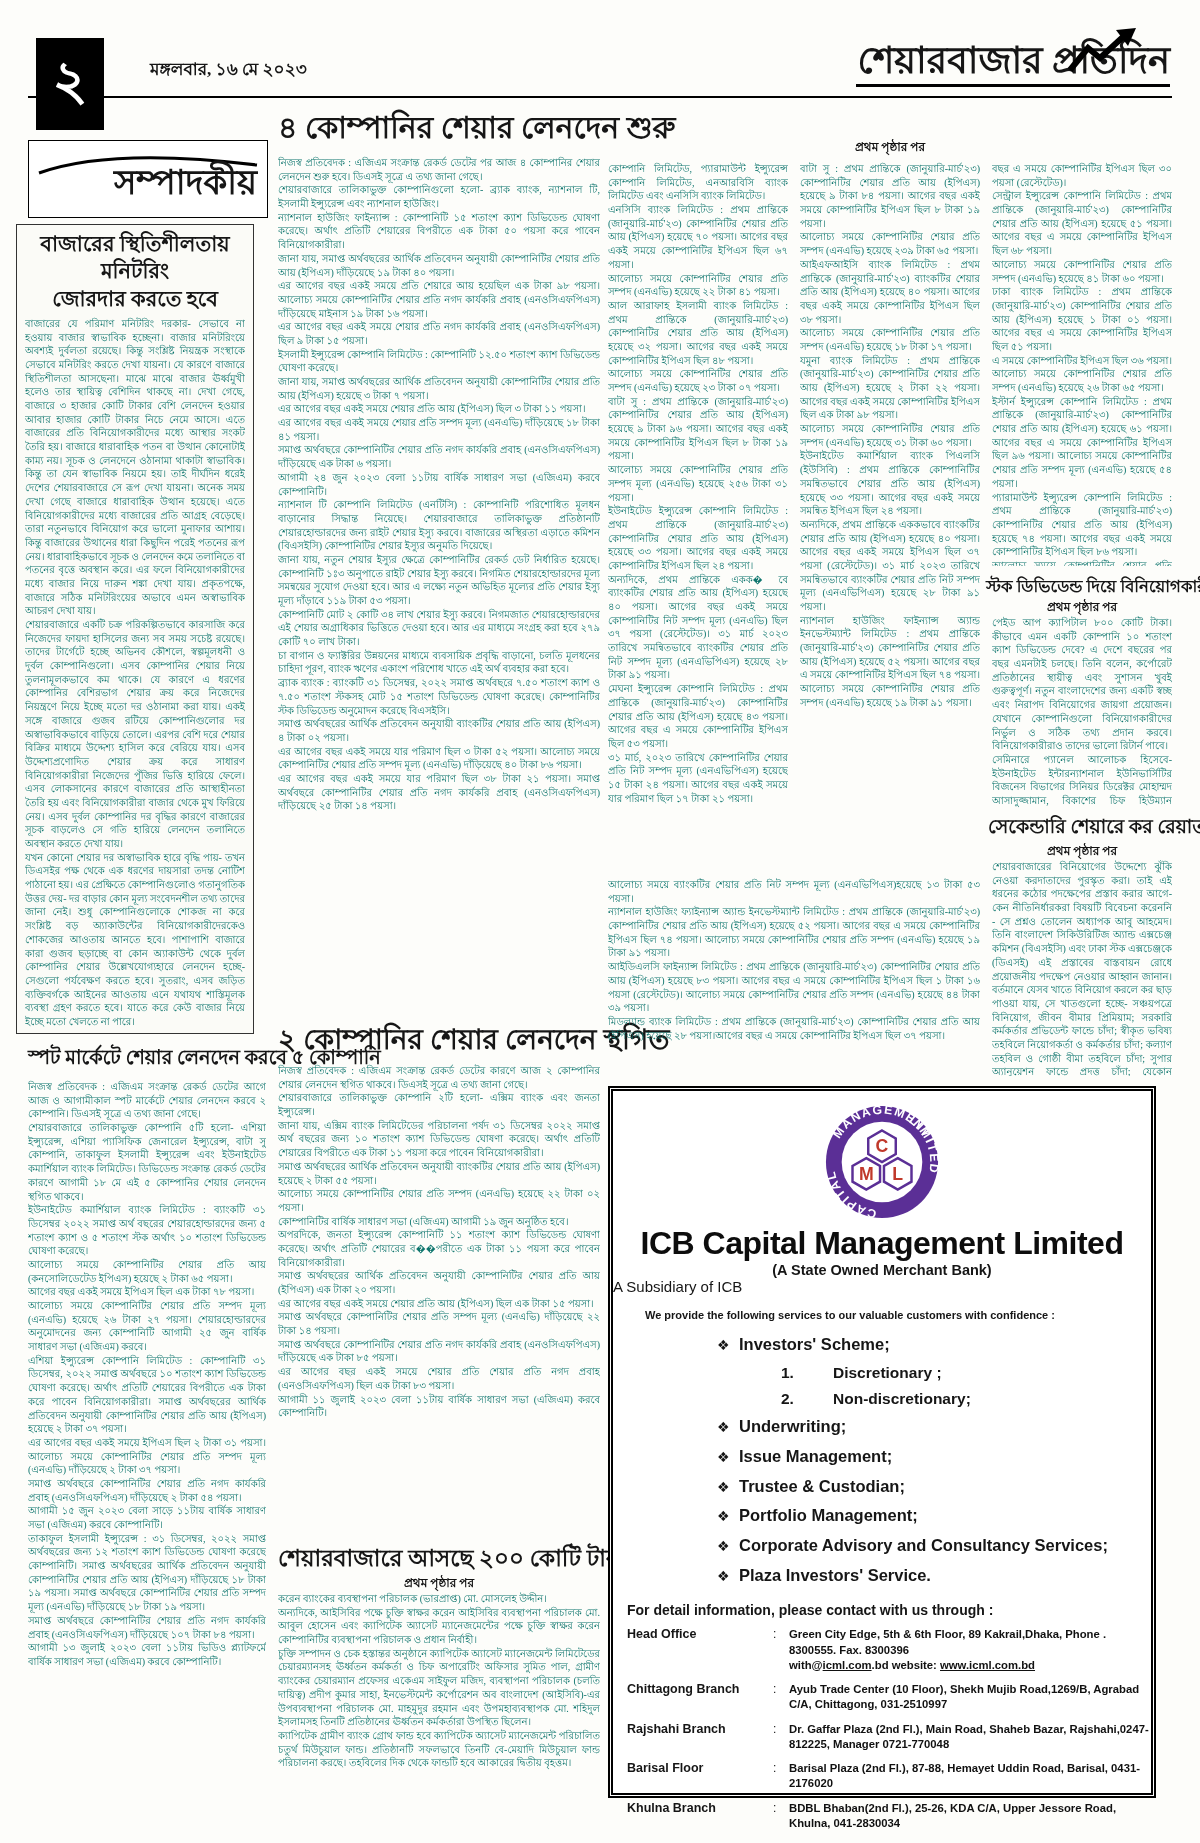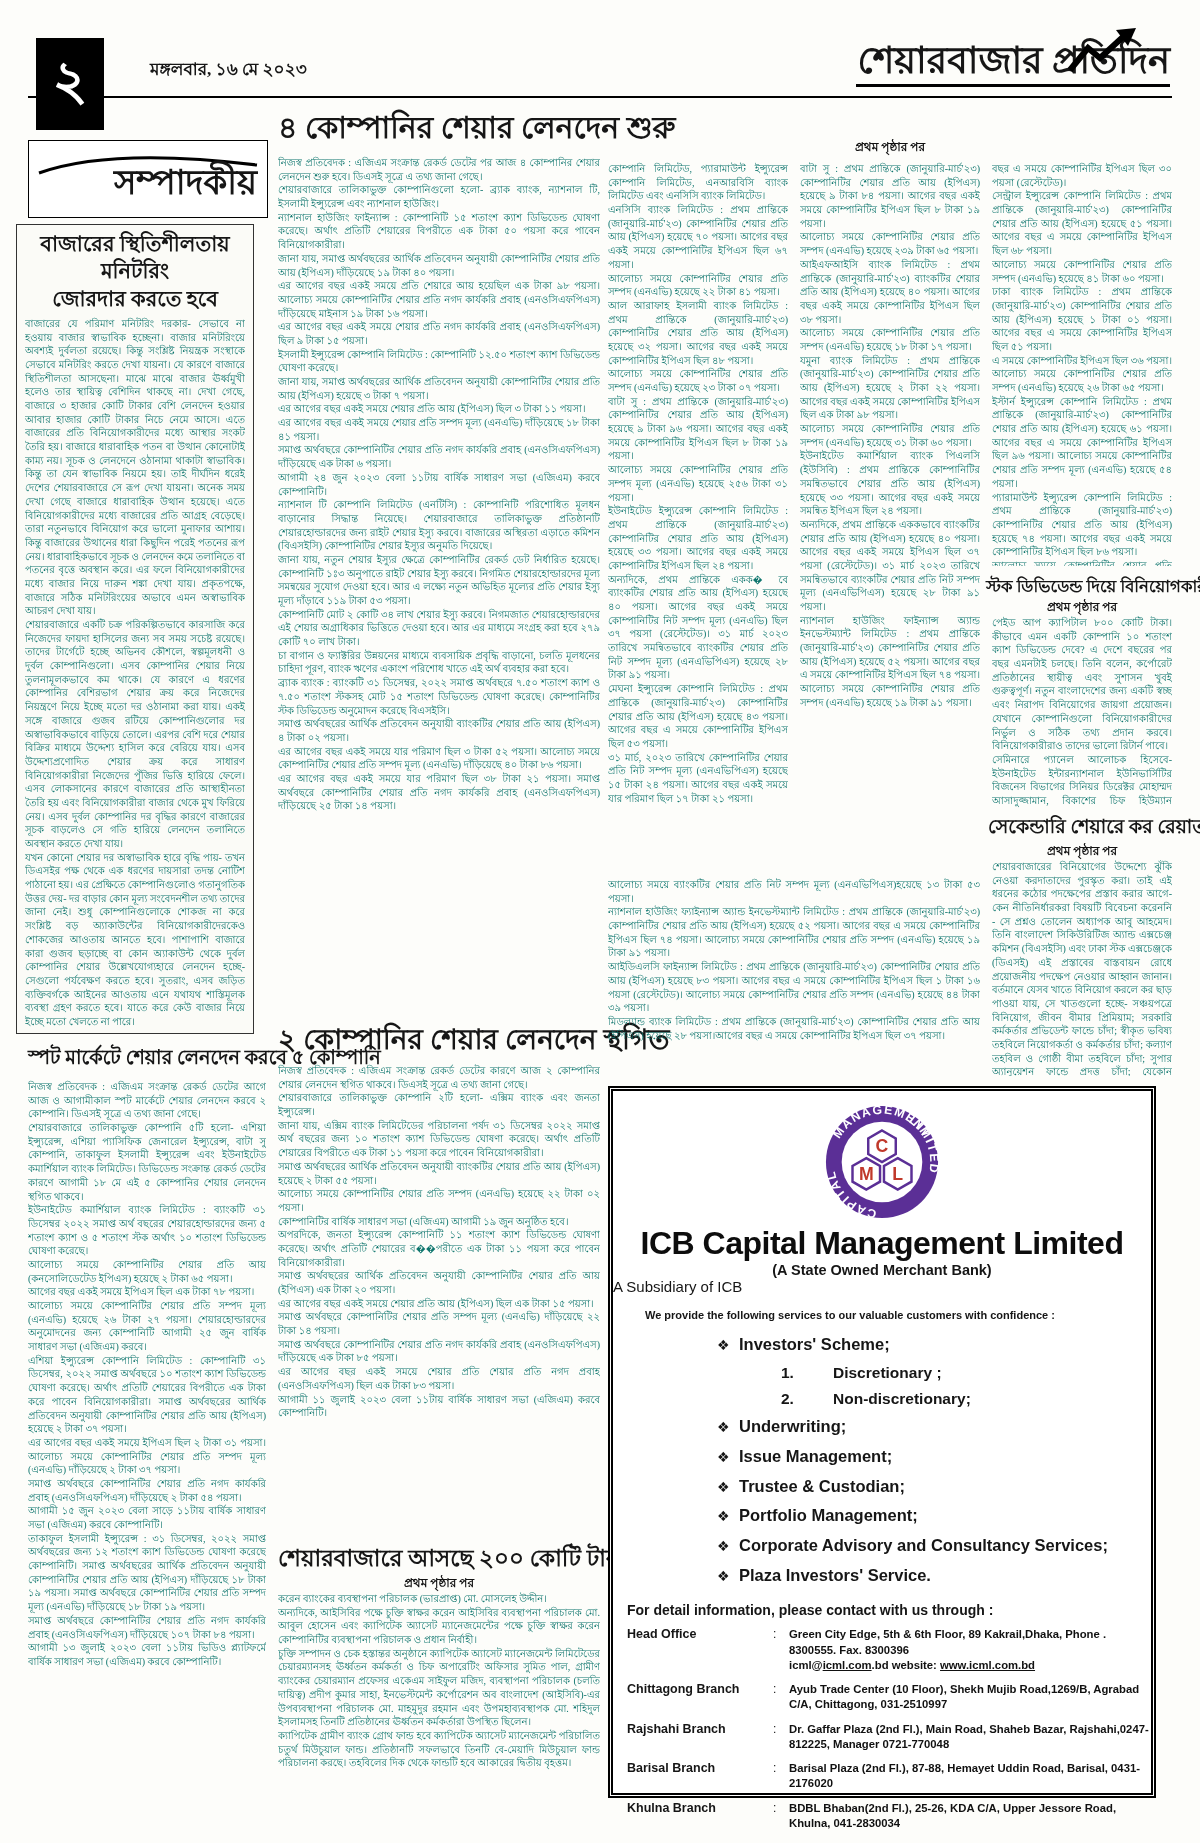--- a/index.html
+++ b/index.html
@@ -266,35 +266,35 @@
     </div>
 
     <div class="contact-intro">For detail information, please contact with us through :</div>
 
     <div>
       <div class="contact-row">
         <span class="c-label">Head Office</span>
         <span class="c-colon">:</span>
         <span class="c-value">
           <span>Green City Edge, 5th &amp; 6th  Floor, 89 Kakrail,Dhaka,  Phone . 8300555.  Fax. 8300396</span><br>
-          <span>icml@</span><span class="link-u">icml.com</span><span>.bd website: </span><span class="link-u">www.icml.com.bd</span>
+          <span>with@</span><span class="link-u">icml.com</span><span>.bd website: </span><span class="link-u">www.icml.com.bd</span>
         </span>
       </div>
       <div class="contact-row">
         <span class="c-label">Chittagong Branch</span>
         <span class="c-colon">:</span>
         <span class="c-value">Ayub Trade Center (10 Floor), Shekh  Mujib Road,1269/B, Agrabad C/A, Chittagong, 031-2510997</span>
       </div>
       <div class="contact-row">
         <span class="c-label">Rajshahi Branch</span>
         <span class="c-colon">:</span>
         <span class="c-value">Dr. Gaffar Plaza (2nd Fl.), Main Road, Shaheb Bazar, Rajshahi,0247-812225, Manager 0721-770048</span>
       </div>
       <div class="contact-row">
-        <span class="c-label">Barisal Branch</span>
+        <span class="c-label">Barisal Floor</span>
         <span class="c-colon">:</span>
         <span class="c-value">Barisal Plaza (2nd Fl.), 87-88, Hemayet Uddin Road, Barisal, 0431-2176020</span>
       </div>
       <div class="contact-row">
         <span class="c-label">Khulna Branch</span>
         <span class="c-colon">:</span>
         <span class="c-value">BDBL Bhaban(2nd Fl.), 25-26, KDA C/A, Upper Jessore Road, Khulna,  041-2830034</span>
       </div>
 
     </div>

